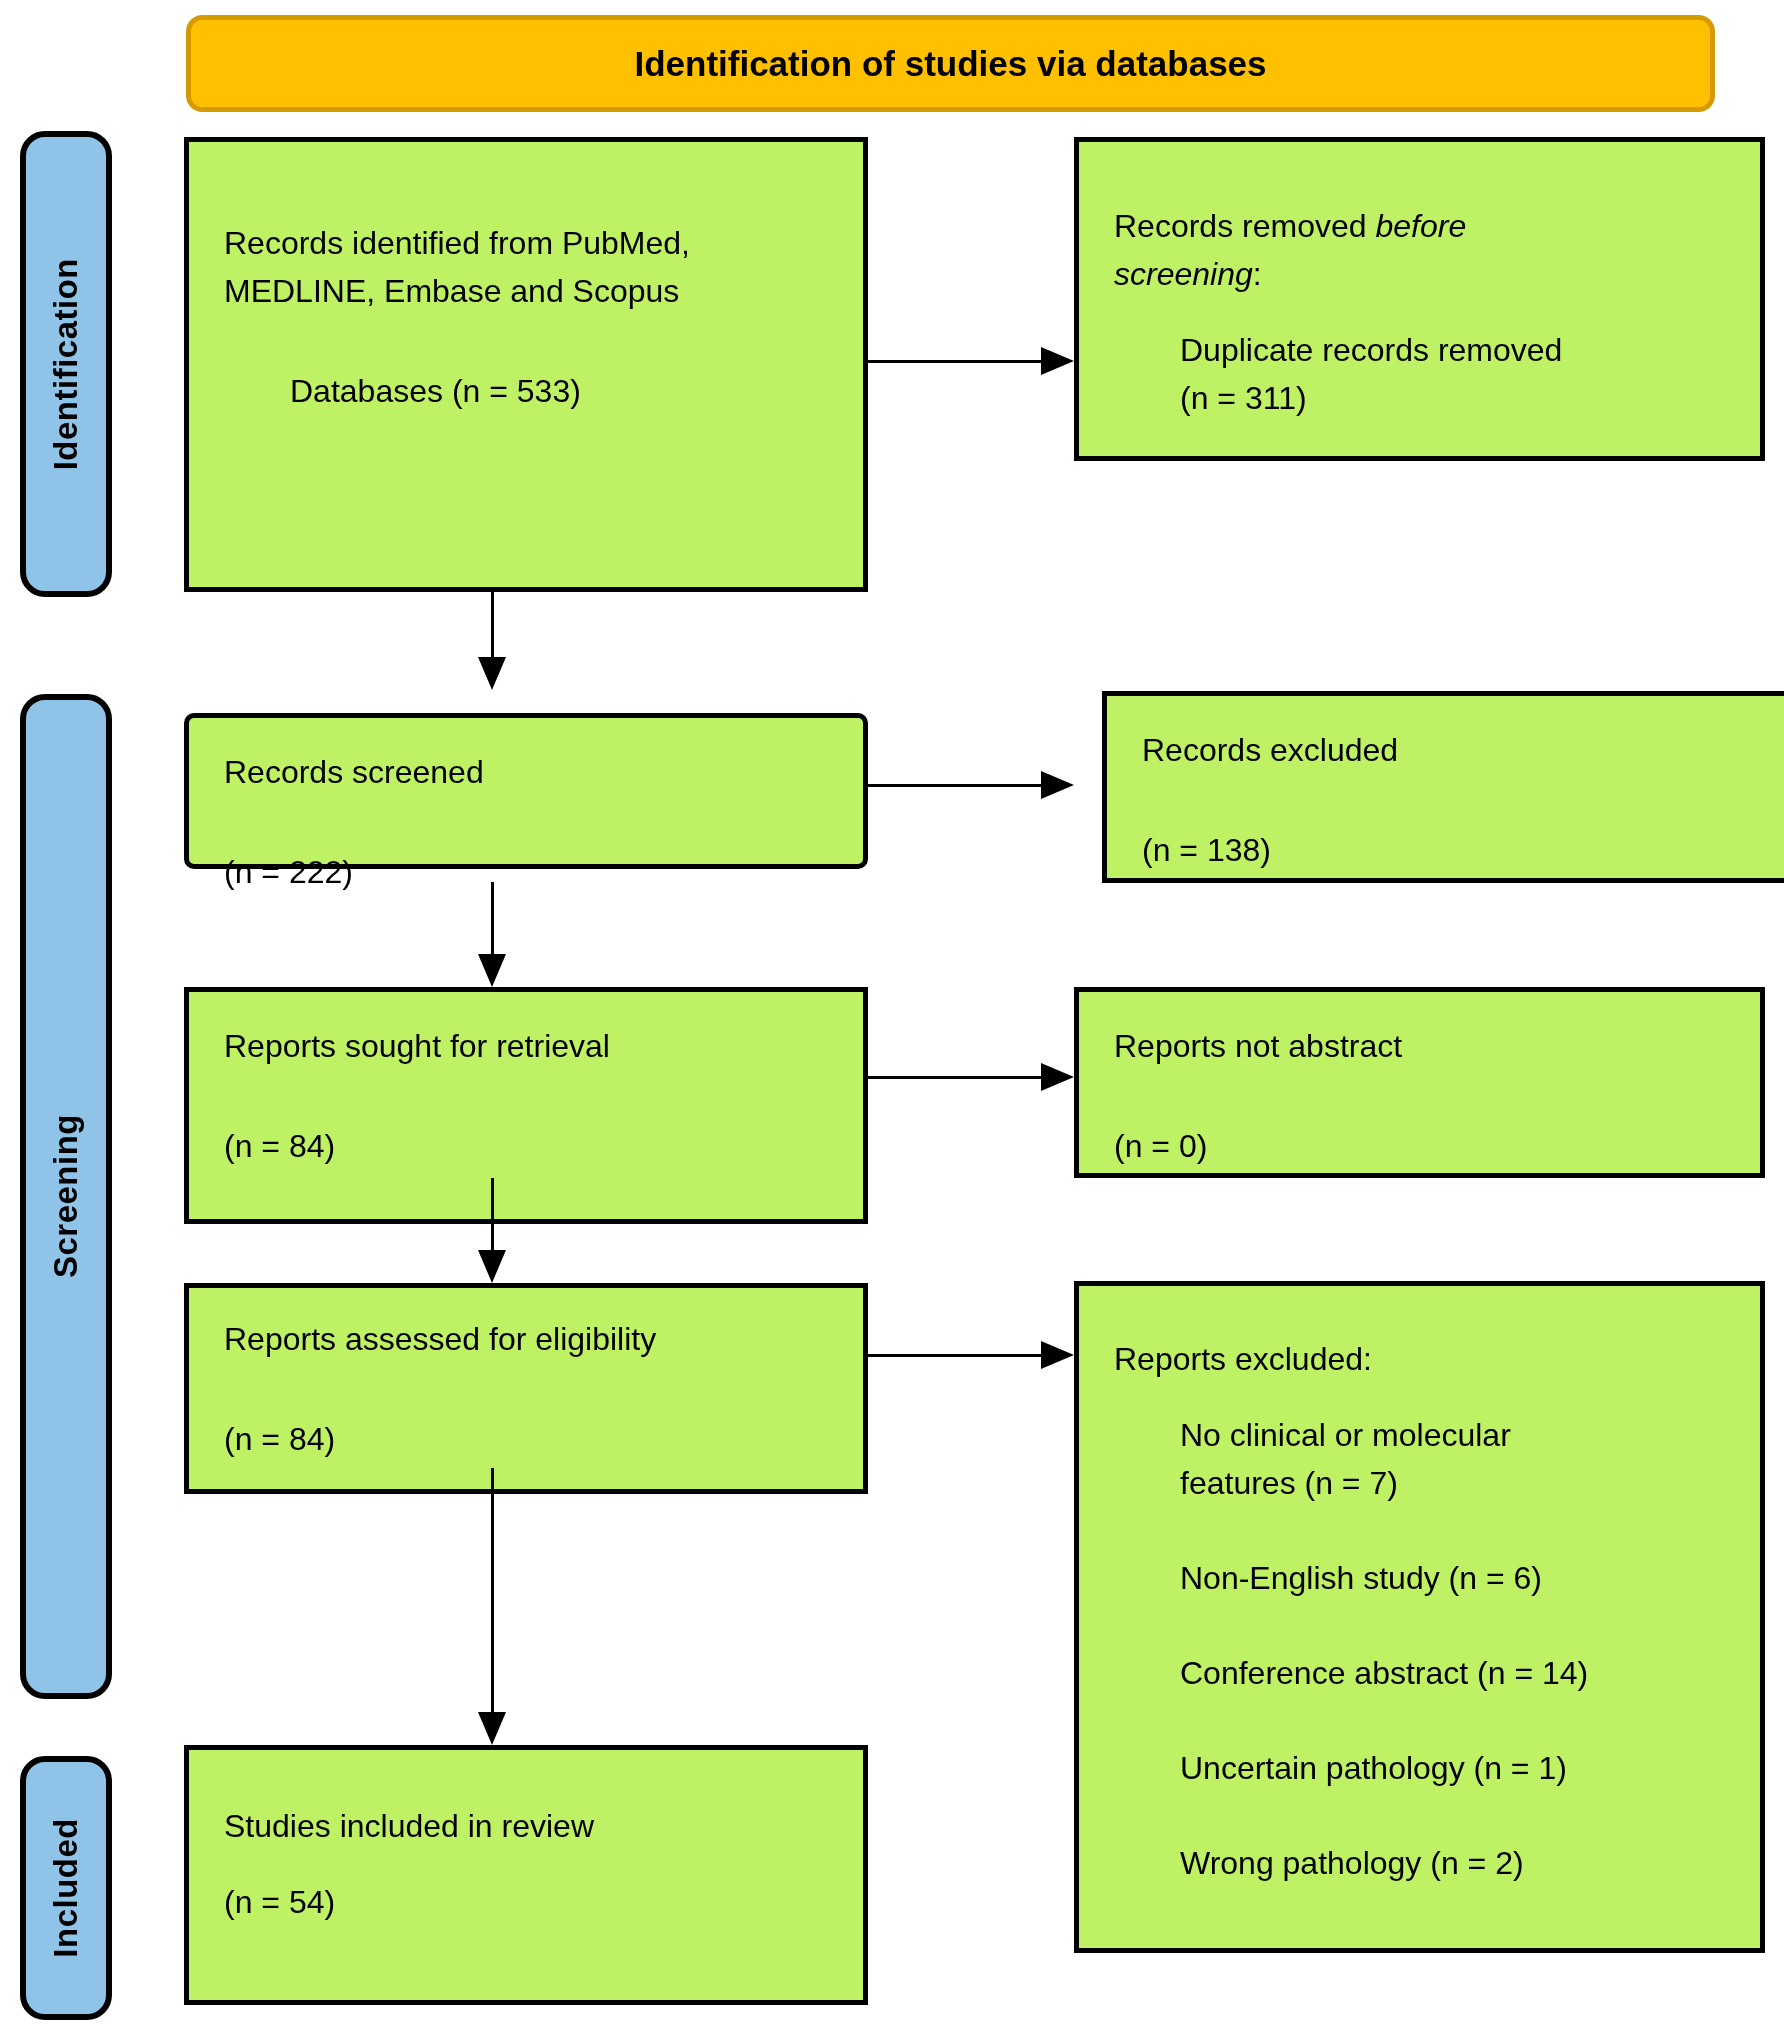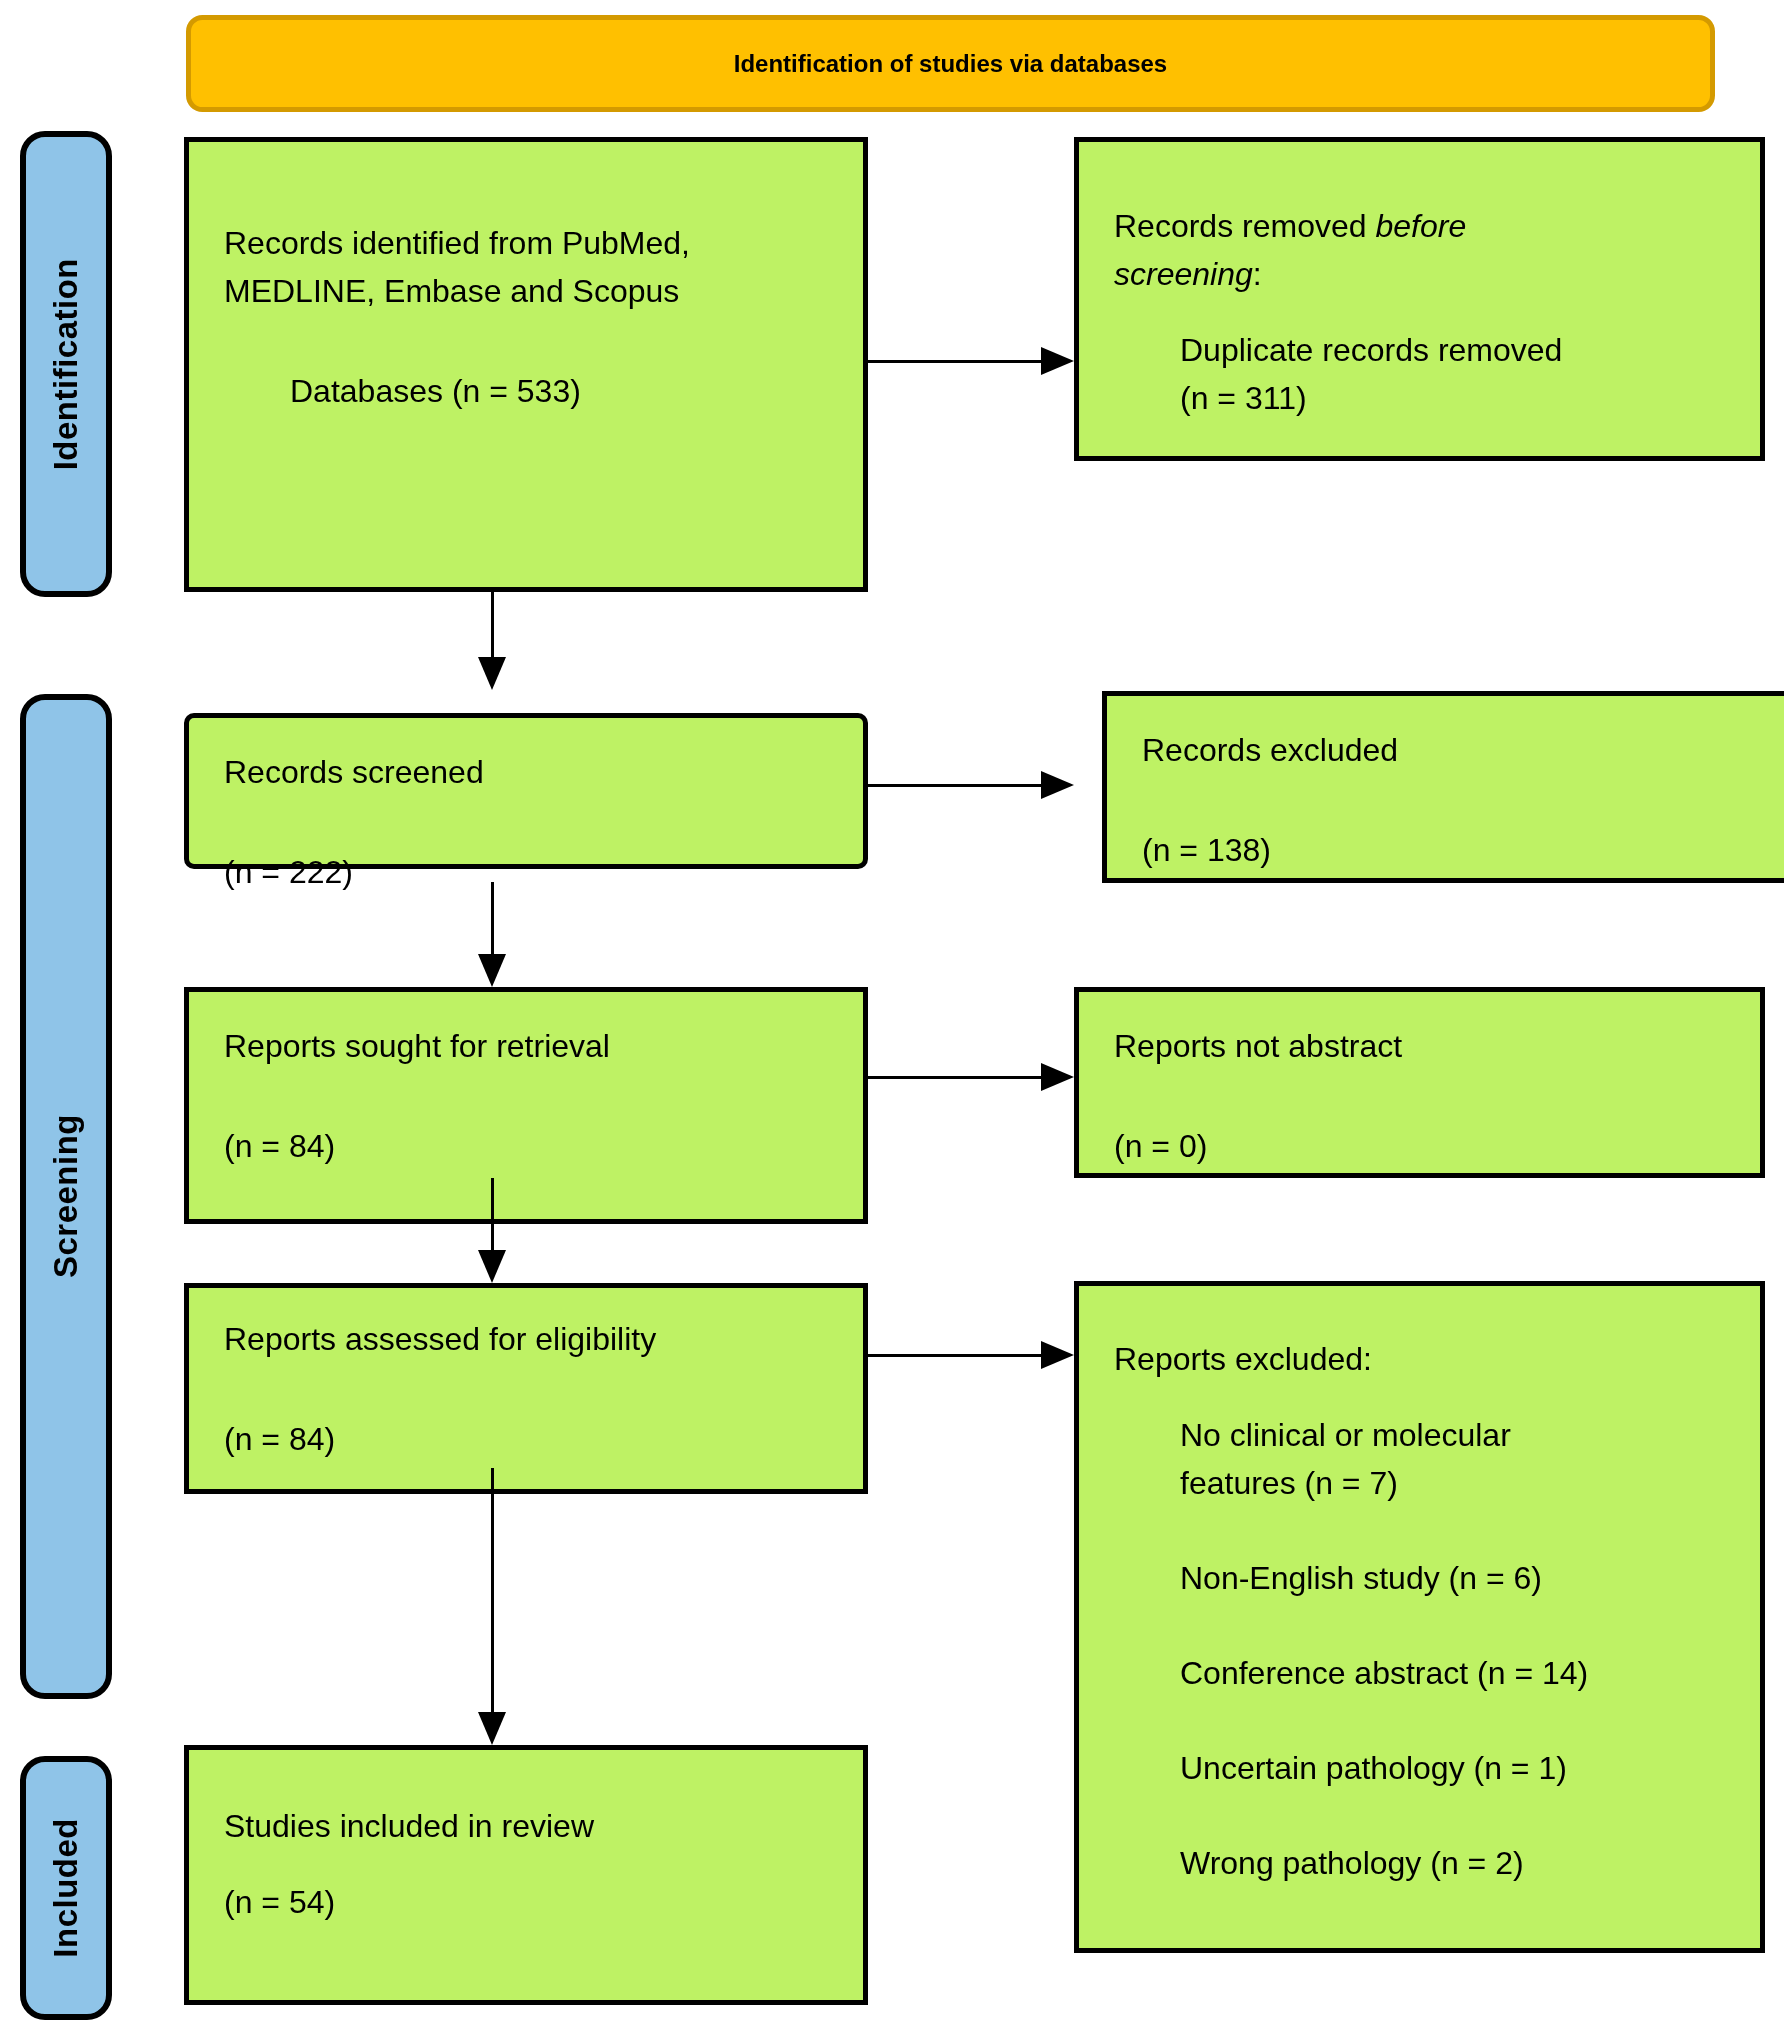--- a/index.html
+++ b/index.html
@@ -17,21 +17,21 @@
     color:#000;
   }
   
   .banner{
     position:absolute;left:186px;top:15.3px;width:1529px;height:97px;
     background:var(--banner-fill,#FFC000);
     border:5.5px solid var(--banner-border,#D49A00);
     border-radius:16.4px;
     box-sizing:border-box;
     display:flex;align-items:center;justify-content:center;
-    font-size:24px;font-weight:bold;
+    font-size:35px;font-weight:bold;
   }
   
   .stage{
     position:absolute;left:20px;width:92px;
     background:var(--sidebar-fill,#8FC4E8);
     border:6px solid var(--box-border,#000);
     border-radius:25px;
     box-sizing:border-box;
     display:flex;align-items:center;justify-content:center;
   }

